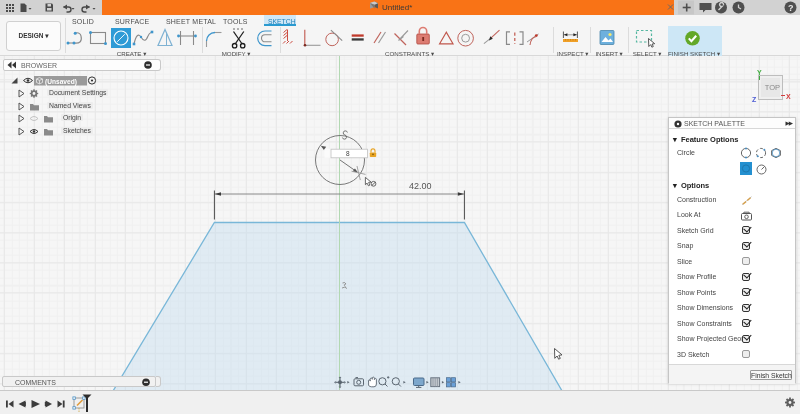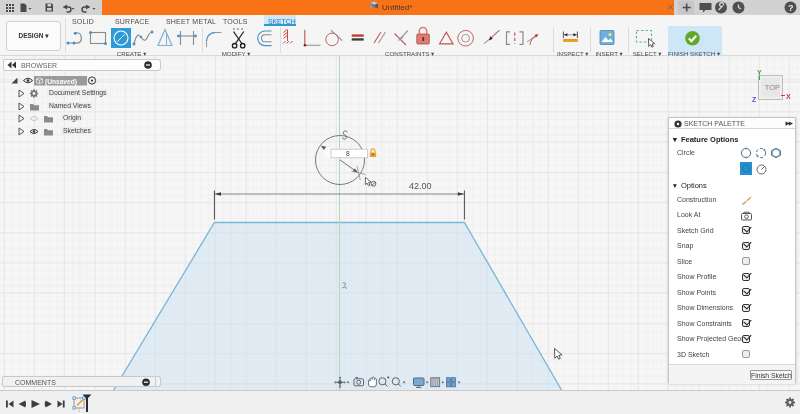--- a/index.html
+++ b/index.html
@@ -470,21 +470,21 @@
         <circle cx="39" cy="8" r="3.8" stroke="#4a90c4" stroke-width="0.8"></circle>
     </svg>
     <div style="position:absolute;left:71px;top:44px;width:12px;height:13px;background:#2490d0;"></div>
     <svg width="12" height="13" style="position:absolute;left:71px;top:44px;">
         <circle cx="6" cy="6.5" r="3.6" fill="none" stroke="#1d78ae" stroke-width="1"></circle>
       </svg>
     <svg width="16" height="12" style="position:absolute;left:87px;top:45.5px;" fill="none">
       <circle cx="5.5" cy="5.5" r="4.5" stroke="#666" stroke-width="1"></circle>
         <line x1="5.5" y1="5.5" x2="8.7" y2="2.3" stroke="#666" stroke-width="1"></line>
     </svg>
-    <div style="position:absolute;left:4px;top:63px;font-size:7.5px;font-weight:normal;color:#222;">▾&nbsp; Options</div>
+    <div style="position:absolute;left:4px;top:63px;font-size:7.5px;font-weight:bold;color:#222;">▾&nbsp; Options</div>
     <div style="position:absolute;left:8px;top:77.5px;">Construction</div>
     <div style="position:absolute;left:8px;top:93px;">Look At</div>
     <div style="position:absolute;left:8px;top:108.5px;">Sketch Grid</div>
     <div style="position:absolute;left:8px;top:124px;">Snap</div>
     <div style="position:absolute;left:8px;top:139.5px;">Slice</div>
     <div style="position:absolute;left:8px;top:155px;">Show Profile</div>
     <div style="position:absolute;left:8px;top:170.5px;">Show Points</div>
     <div style="position:absolute;left:8px;top:186px;">Show Dimensions</div>
     <div style="position:absolute;left:8px;top:201.5px;">Show Constraints</div>
     <div style="position:absolute;left:8px;top:217px;width:66px;overflow:hidden;white-space:nowrap;">Show Projected Geom...</div>

